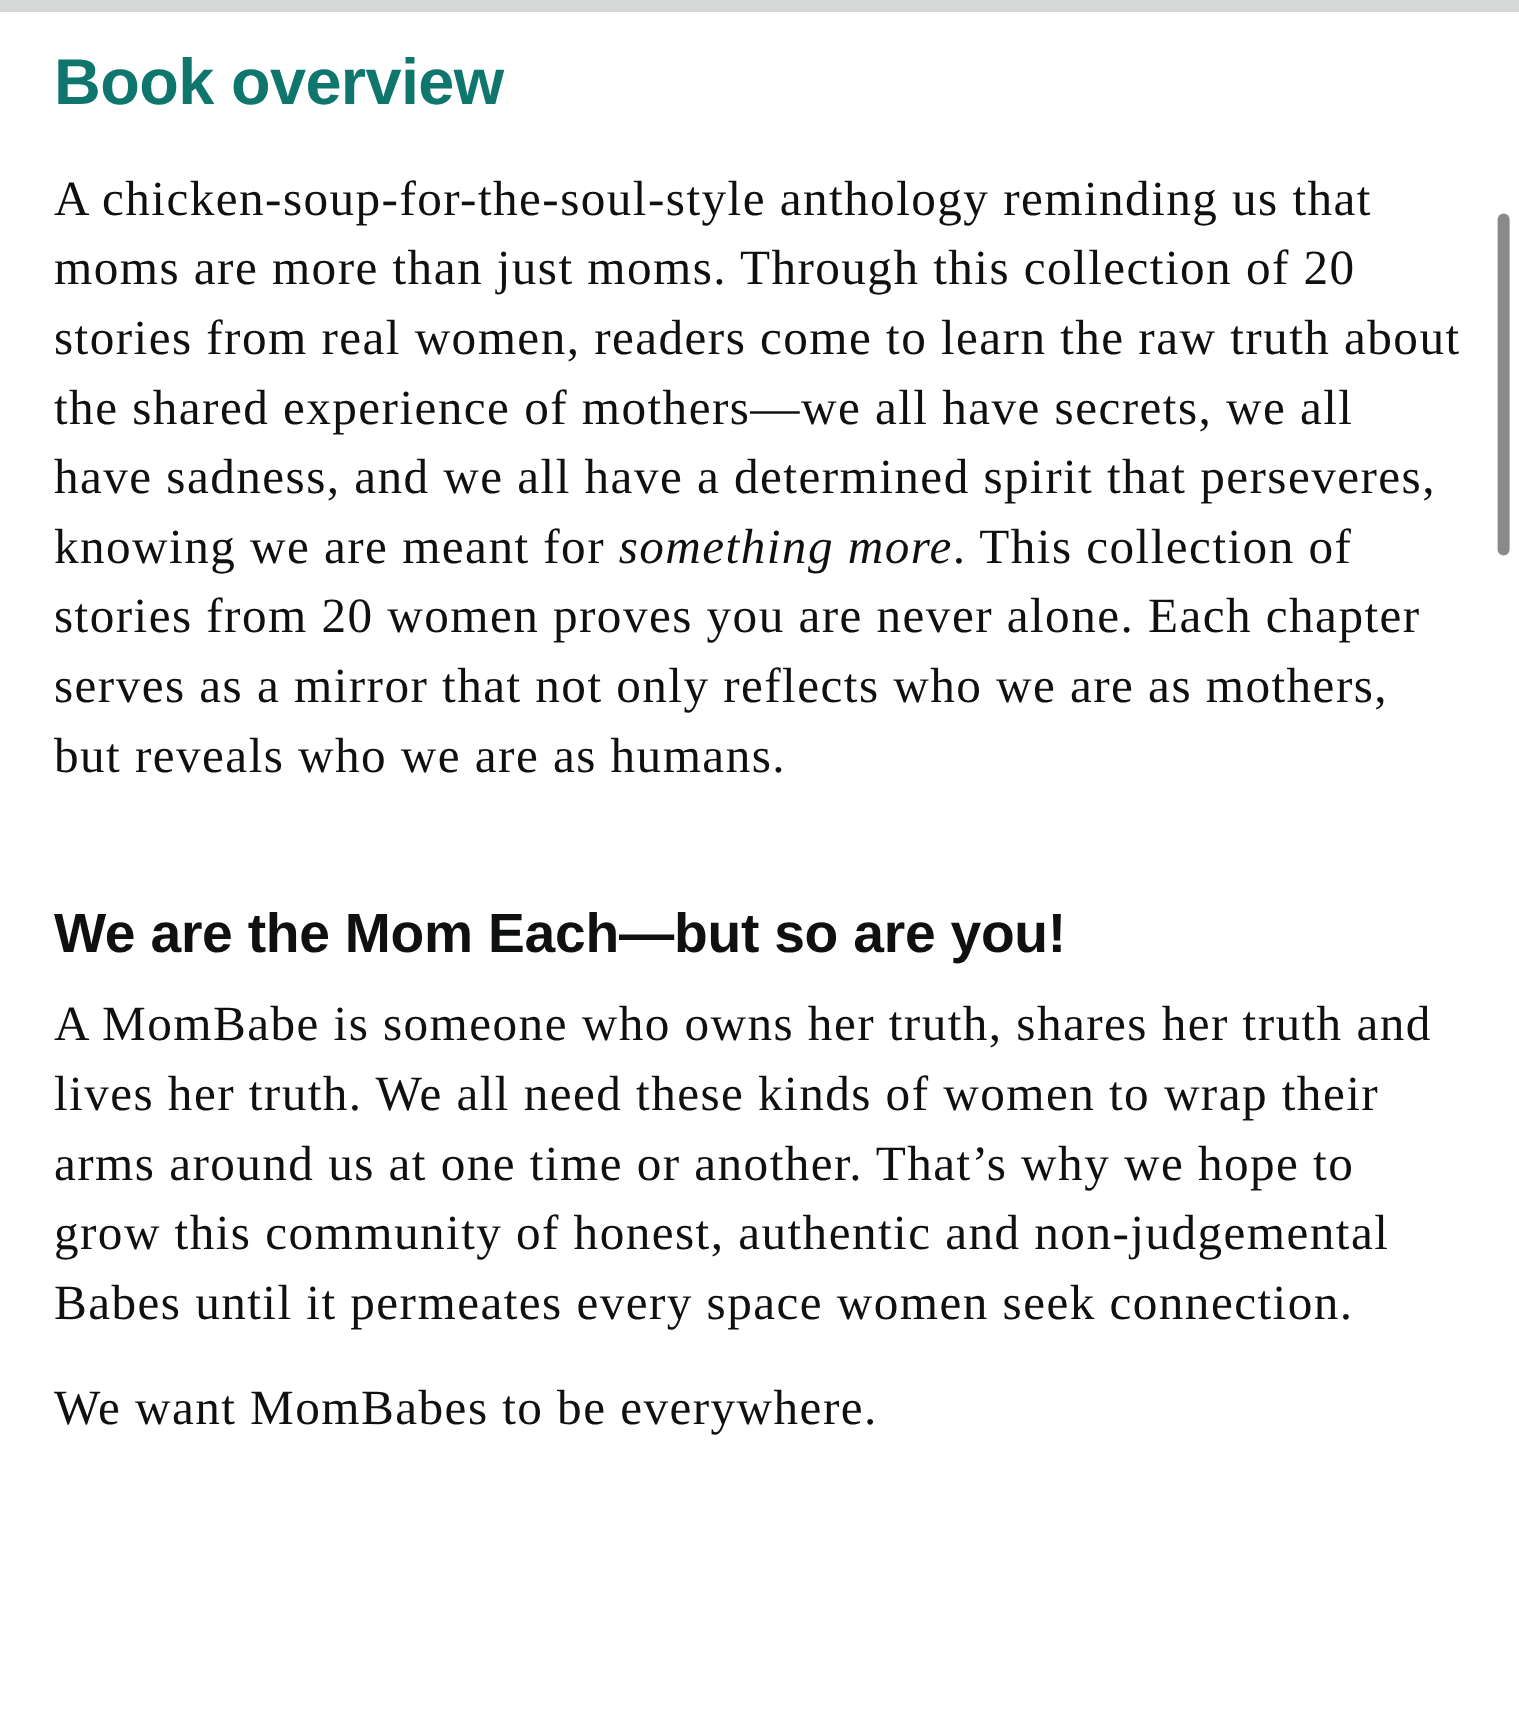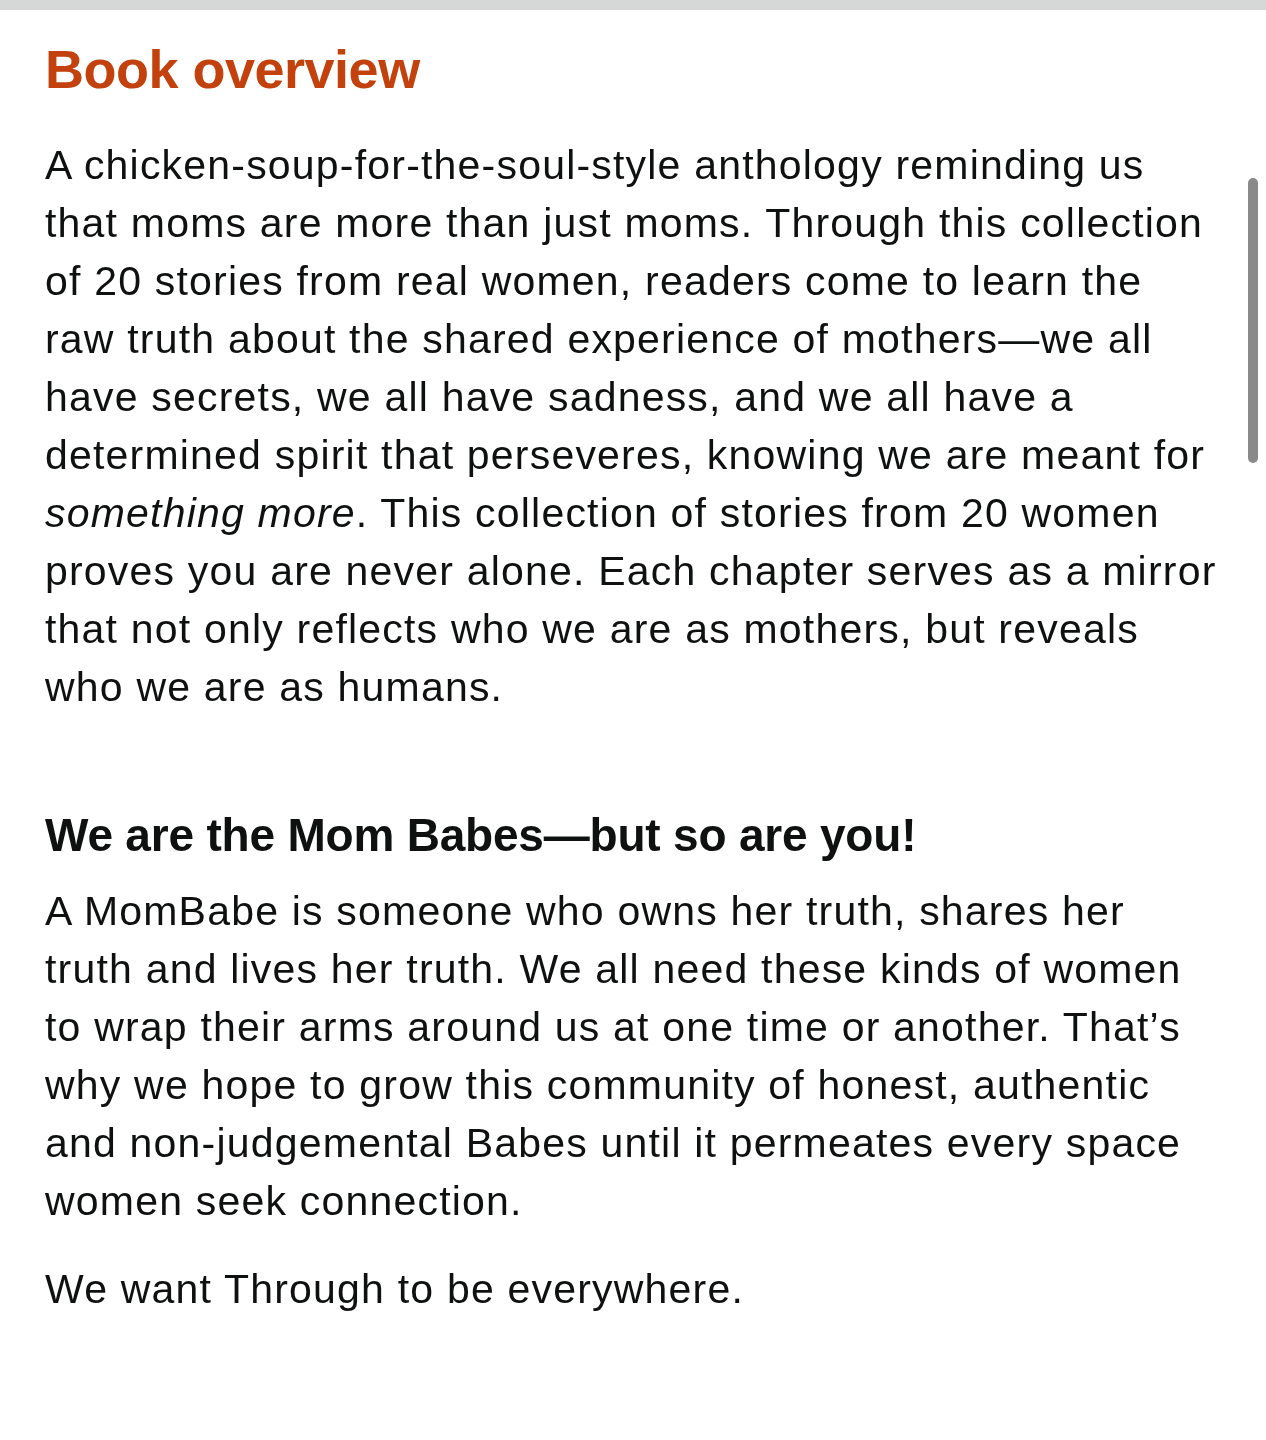--- a/index.html
+++ b/index.html
@@ -22,28 +22,29 @@
   }
   .content {
     padding: 0 45px;
   }
   h1.section-title {
     margin: 32px 0 0 0;
     font-size: 54px;
     line-height: 54px;
     font-weight: 700;
     letter-spacing: -0.5px;
-    color: #c2410c;
+    color: #0f766e;
   }
   p.body-text {
     margin: 0;
     font-size: 41px;
     line-height: 58px;
     letter-spacing: 1.2px;
     color: #0f1111;
+    font-family: Liberation Serif, serif;
   }
   p.para-1 { margin-top: 40px; }
   h2.subsection-title {
     margin: 94px 0 0 0;
     font-size: 46px;
     line-height: 50px;
     font-weight: 700;
     letter-spacing: -0.2px;
     color: #0f1111;
   }
@@ -63,20 +64,20 @@
 </head>
 <body>
 
 <div class="top-strip"></div>
 
 <section class="content">
   <h1 class="section-title">Book overview</h1>
 
   <p class="body-text para-1"><span>A chicken-soup-for-the-soul-style anthology reminding us that moms are more than just moms. Through this collection of 20 stories from real women, readers come to learn the raw truth about the shared experience of mothers—we all have secrets, we all have sadness, and we all have a determined spirit that perseveres, knowing we are meant for </span><span class="italic">something more</span><span>. This collection of stories from 20 women proves you are never alone. Each chapter serves as a mirror that not only reflects who we are as mothers, but reveals who we are as humans.</span></p>
 
-  <h2 class="subsection-title">We are the Mom Babes—but so are you!</h2>
+  <h2 class="subsection-title">We are the Mom Each—but so are you!</h2>
 
   <p class="body-text para-2">A MomBabe is someone who owns her truth, shares her truth and lives her truth. We all need these kinds of women to wrap their arms around us at one time or another. That’s why we hope to grow this community of honest, authentic and non-judgemental Babes until it permeates every space women seek connection.</p>
 
-  <p class="body-text para-3">We want Through to be everywhere.</p>
+  <p class="body-text para-3">We want MomBabes to be everywhere.</p>
 </section>
 
 <div class="scrollbar-thumb"></div>
 
 </body></html>

